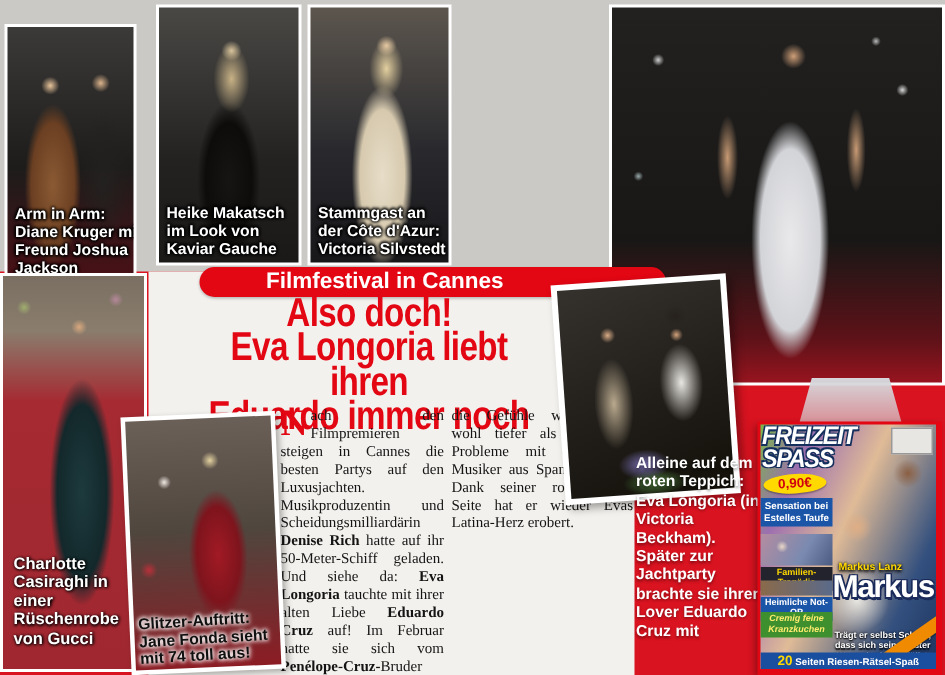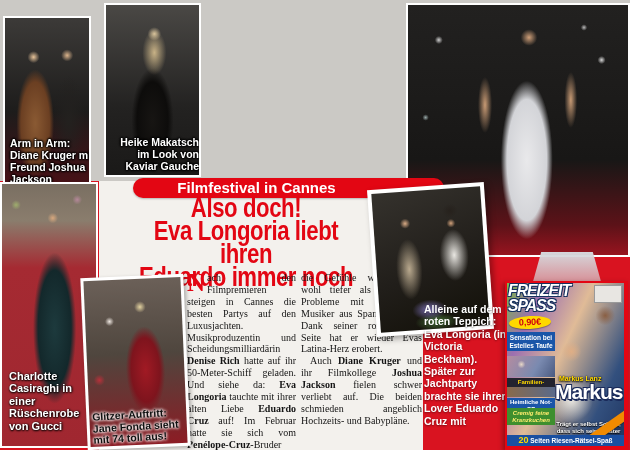--- a/index.html
+++ b/index.html
@@ -154,21 +154,26 @@
 <div class="page">
 
   <div class="topstrip">
     <div class="pframe" style="left:3px;top:16px;width:88px;height:174px;">
       <div class="pimg ph1">
         <div class="pcap" style="width:88px;">Arm in Arm: Diane Kruger mit Freund Joshua Jackson</div>
       </div>
     </div>
     <div class="pframe" style="left:104px;top:3px;width:97px;height:174px;">
       <div class="pimg ph2">
-        <div class="pcap" style="width:88px;text-align:right;">Heike Makatsch im Look von Kaviar Gauche</div>
+        <div class="pcap" style="width:88px;">Heike Makatsch im Look von Kaviar Gauche</div>
+      </div>
+    </div>
+    <div class="pframe" style="left:205px;top:3px;width:96px;height:174px;">
+      <div class="pimg ph3">
+        <div class="pcap" style="width:88px;">Stammgast an der Côte d'Azur: Victoria Silvstedt</div>
       </div>
     </div>
   </div>
 
   <div class="pframe" style="left:406px;top:3px;width:224px;height:254px;">
     <div class="pimg phbig"></div>
   </div>
 
   <div class="dresscut"></div>
 
@@ -181,21 +186,20 @@
     <div>Eva Longoria liebt ihren</div>
     <div>Eduardo immer noch</div>
   </div>
 
   <div class="body-col col1">
     <span class="dropcap">N</span><span><span>ach den Filmpremieren steigen in Cannes die besten Partys auf den Luxusjachten. Musikproduzentin und Scheidungsmilliardärin </span><b>Denise Rich</b><span> hatte auf ihr 50-Meter-Schiff geladen. Und siehe da: </span><b>Eva Longoria</b><span> tauchte mit ihrer alten Liebe </span><b>Eduardo Cruz</b><span> auf! Im Februar hatte sie sich vom </span><b>Penélope-Cruz-</b><span>Bruder getrennt. Doch</span></span>
   </div>
   <div class="body-col col2">
     <div class="wrapspacer"></div>
     <div><span>die Gefühle waren wohl tiefer als die Probleme mit dem Musiker aus Spanien. Dank seiner romantischen Seite hat er wieder Evas Latina-Herz erobert.</span></div>
-    <div class="para2"><span>Auch </span><b>Diane Kruger</b><span> und ihr Filmkollege </span><b>Joshua Jackson</b><span> fielen schwer verliebt auf. Die beiden schmieden angeblich Hochzeits- und Babypläne.</span></div>
   </div>
 
   <div class="charframe">
     <div class="charimg">
       <div class="charcap" style="width:78px;">Charlotte Casiraghi in einer Rüschenrobe von Gucci</div>
     </div>
   </div>
 
   <div class="fonda">
     <div class="fondaimg">

